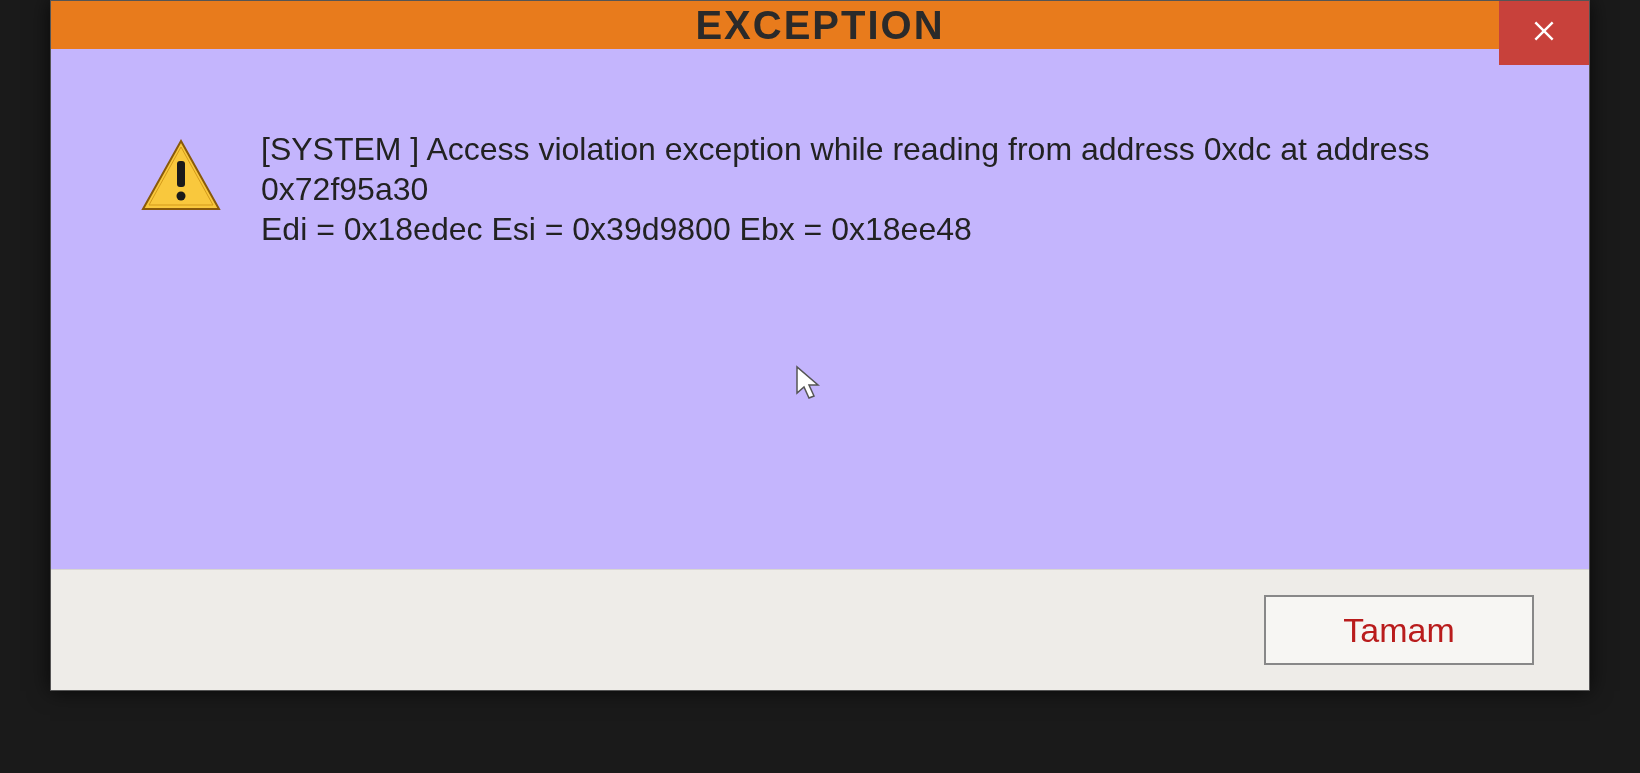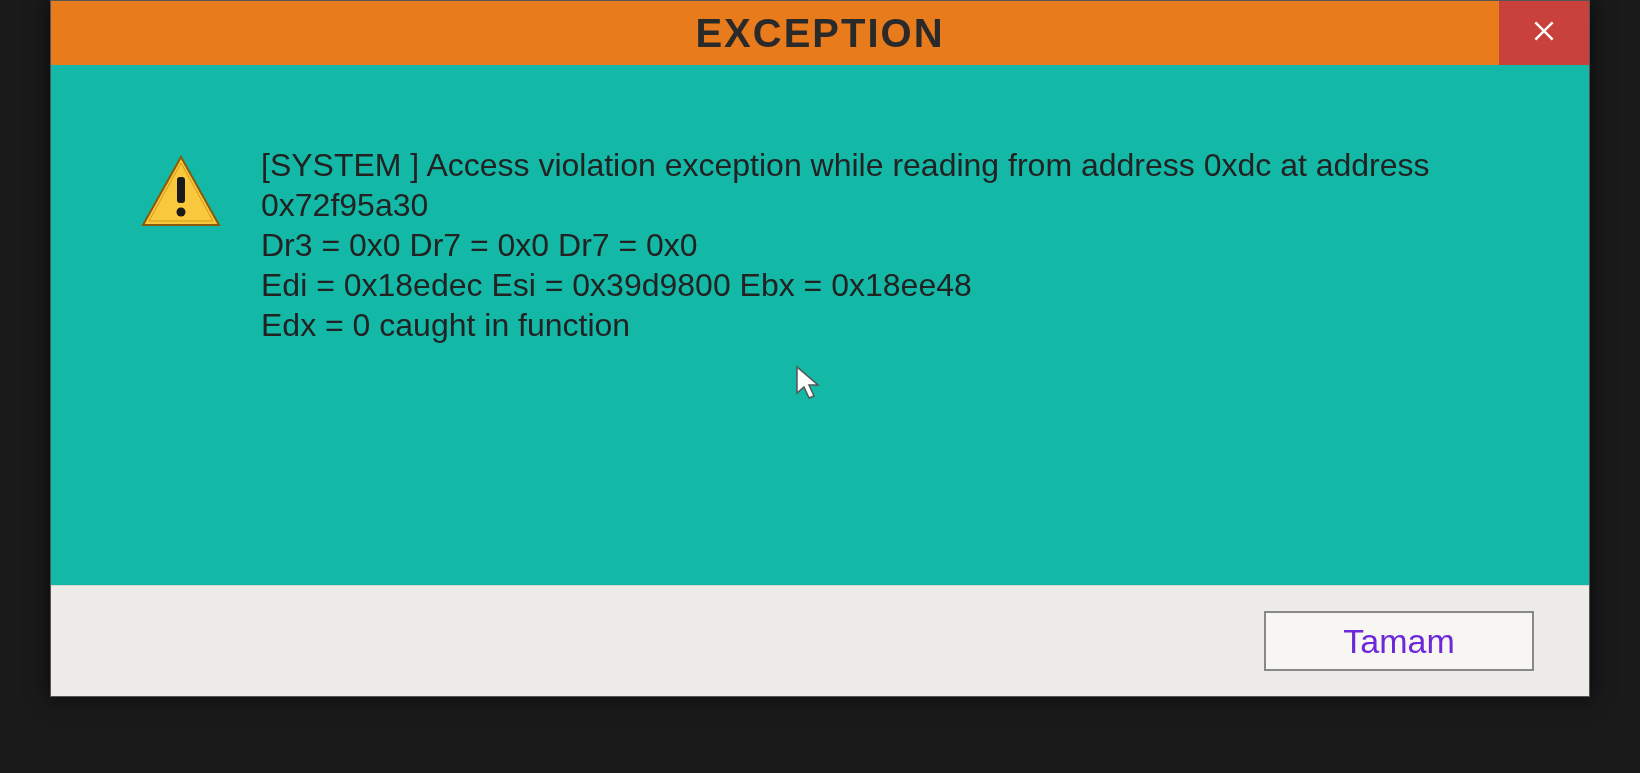--- a/index.html
+++ b/index.html
@@ -17,21 +17,21 @@
     }
     .dialog {
       width: 1540px;
       margin: 0 auto;
       background: #f5f5f5;
       border: 1px solid #555;
       box-shadow: 0 0 20px rgba(0,0,0,0.7);
     }
     .titlebar {
       background: #e87b1c;
-      height: 64px;
+      height: 48px;
       display: flex;
       align-items: center;
       position: relative;
     }
     .titlebar-title {
       flex: 1;
       text-align: center;
       font-size: 40px;
       font-weight: 600;
       color: #2a2a2a;
@@ -49,21 +49,21 @@
       justify-content: center;
       cursor: pointer;
     }
     .close-btn svg {
       width: 26px;
       height: 26px;
     }
     .content {
       display: flex;
       padding: 80px 20px 60px 90px;
-      background: #14b8a6;
+      background: #c4b5fd;
       min-height: 520px;
       justify-content: space-between;
     }
     .icon-col {
       width: 110px;
       flex-shrink: 0;
       padding-top: 10px;
     }
     .warn-triangle {
       width: 80px;
@@ -84,25 +84,25 @@
     }
     .footer {
       background: #eeece8;
       border-top: 1px solid #d8d6d2;
       padding: 25px 55px 25px 25px;
       display: flex;
       justify-content: flex-end;
     }
     .ok-btn {
       min-width: 270px;
-      height: 60px;
+      height: 70px;
       background: #f7f6f3;
       border: 2px solid #888;
       font-size: 34px;
-      color: #6d28d9;
+      color: #b91c1c;
       cursor: pointer;
       font-family: inherit;
     }
     .cursor {
       position: absolute;
       top: 365px;
       left: 795px;
       pointer-events: none;
       z-index: 100;
     }
@@ -130,23 +130,21 @@
           <polygon points="40,2 78,70 2,70" fill="#f9c83d" stroke="#8a5a0a" stroke-width="2"></polygon>
           <polygon points="40,8 72,66 8,66" fill="none" stroke="#d49a1a" stroke-width="1"></polygon>
           <rect x="36" y="22" width="8" height="26" rx="3" fill="#1a1a1a"></rect>
           <circle cx="40" cy="57" r="4.5" fill="#1a1a1a"></circle>
         </svg>
       </div>
     </div>
     <div class="msg-col">
       <div class="msg-text" id="msg">
           <div>[SYSTEM  ] Access violation exception while reading from address 0xdc at address 0x72f95a30</div>
-          <div>Dr3 = 0x0  Dr7 = 0x0  Dr7 = 0x0</div>
           <div>Edi = 0x18edec  Esi = 0x39d9800  Ebx = 0x18ee48</div>
-          <div>Edx = 0 caught in function</div>
         </div>
     </div>
   </div>
 
   <div class="footer">
     <button class="ok-btn">Tamam</button>
   </div>
 </div>
 
 <div class="cursor">

